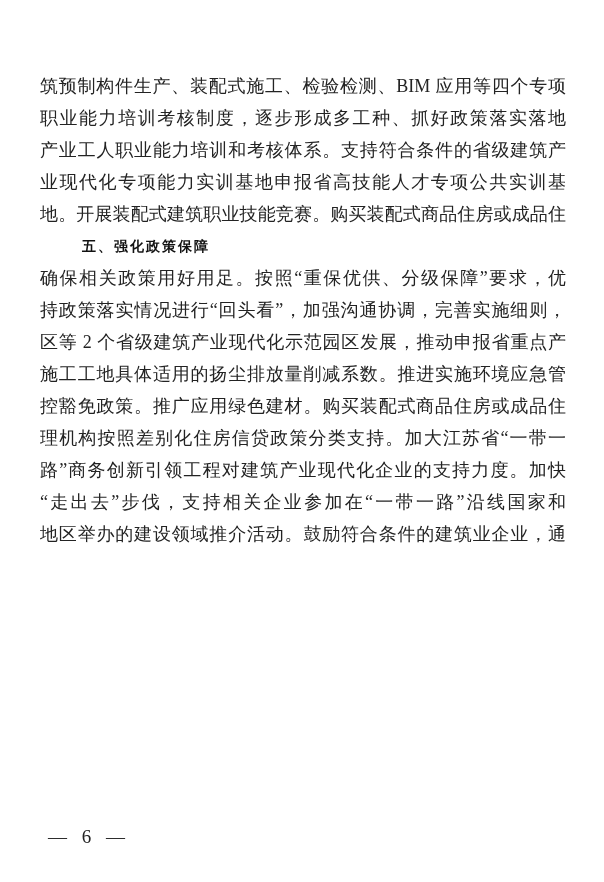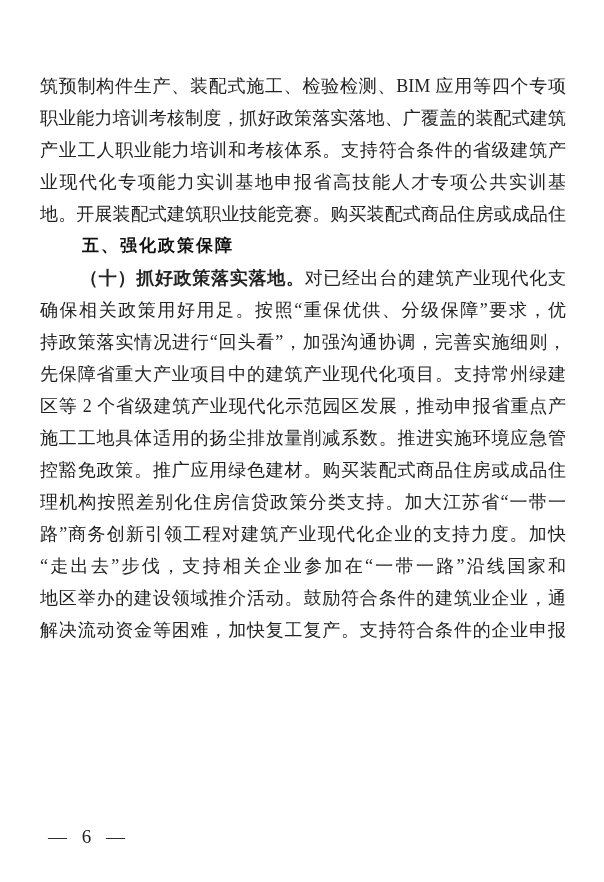--- a/index.html
+++ b/index.html
@@ -26,21 +26,21 @@
   }
   .justify {
     text-align: justify;
     text-align-last: justify;
   }
   .lead-indent { text-indent: 40px; }
   .bold { font-weight: 700; }
   .heading {
     font-family: "Liberation Sans", sans-serif;
     font-weight: 700;
-    font-size: 17px;
+    font-size: 14px;
     color: #111111;
     text-indent: 42px;
     letter-spacing: 2px;
   }
   .footer {
     position: absolute;
     left: 48px;
     top: 826px;
     font-size: 19px;
     letter-spacing: 5px;
@@ -48,37 +48,34 @@
     font-family: "Liberation Serif", serif;
   }
 </style>
 </head>
 <body>
 
 <div class="page">
   <div class="content">
 
     <div class="line justify">筑预制构件生产、装配式施工、检验检测、BIM 应用等四个专项</div>
-    <div class="line justify">职业能力培训考核制度，抓好政策落实落地、广覆盖的装配式建筑</div>
+    <div class="line justify">职业能力培训考核制度，逐步形成多工种、抓好政策落实落地</div>
     <div class="line justify">产业工人职业能力培训和考核体系。支持符合条件的省级建筑产</div>
     <div class="line justify">业现代化专项能力实训基地申报省高技能人才专项公共实训基</div>
     <div class="line justify">地。开展装配式建筑职业技能竞赛。购买装配式商品住房或成品住</div>
 
     <div class="line heading">五、强化政策保障</div>
 
-    <div class="line justify lead-indent"><span class="bold"></span><span class="bold">（十）抓好政策落实落地。</span><span>对已经出台的建筑产业现代化支</span></div>
 
     <div class="line justify">确保相关政策用好用足。按照“重保优供、分级保障”要求，优</div>
     <div class="line justify">持政策落实情况进行“回头看”，加强沟通协调，完善实施细则，</div>
-    <div class="line justify">先保障省重大产业项目中的建筑产业现代化项目。支持常州绿建</div>
     <div class="line justify">区等 2 个省级建筑产业现代化示范园区发展，推动申报省重点产</div>
     <div class="line justify">施工工地具体适用的扬尘排放量削减系数。推进实施环境应急管</div>
     <div class="line justify">控豁免政策。推广应用绿色建材。购买装配式商品住房或成品住</div>
     <div class="line justify">理机构按照差别化住房信贷政策分类支持。加大江苏省“一带一</div>
     <div class="line justify">路”商务创新引领工程对建筑产业现代化企业的支持力度。加快</div>
     <div class="line justify">“走出去”步伐，支持相关企业参加在“一带一路”沿线国家和</div>
     <div class="line justify">地区举办的建设领域推介活动。鼓励符合条件的建筑业企业，通</div>
-    <div class="line justify">解决流动资金等困难，加快复工复产。支持符合条件的企业申报</div>
 
   </div>
 
   <div class="footer">— 6 —</div>
 </div>
 
 </body></html>

